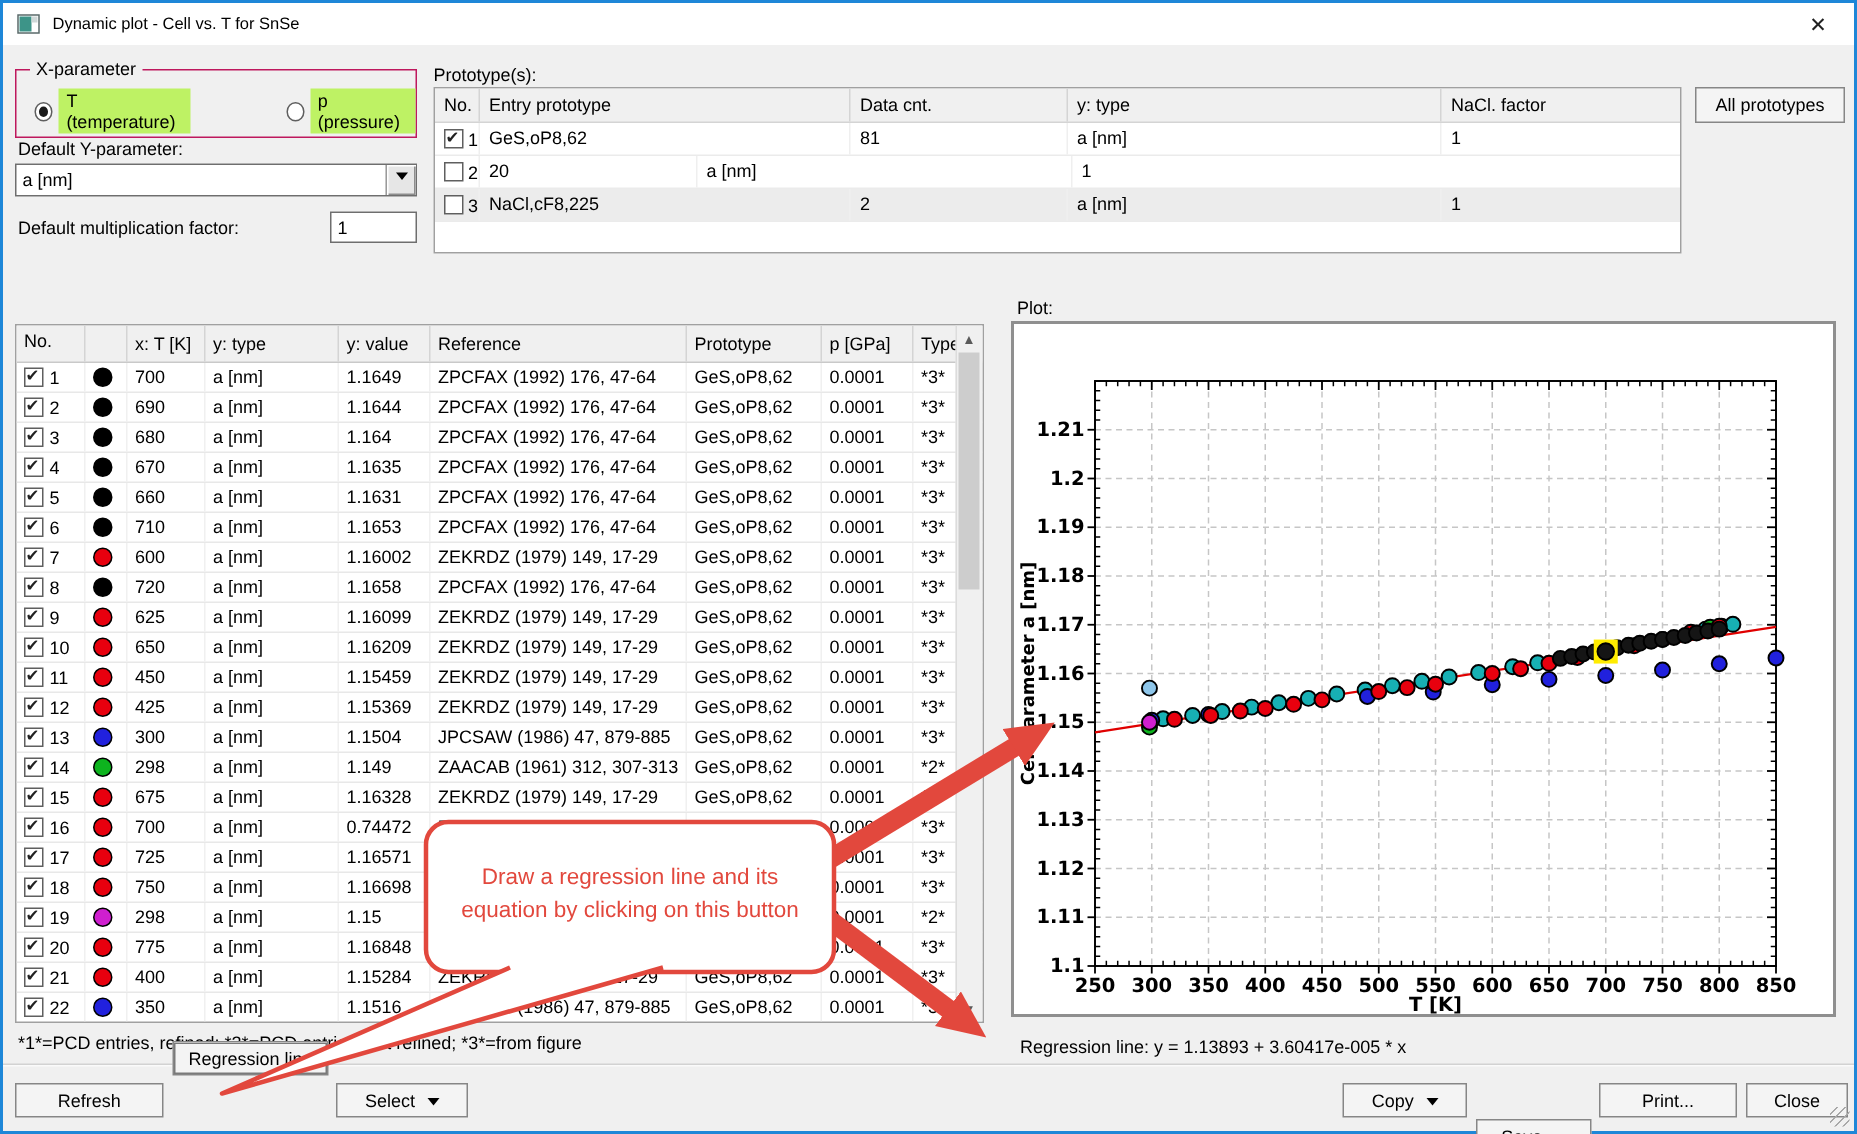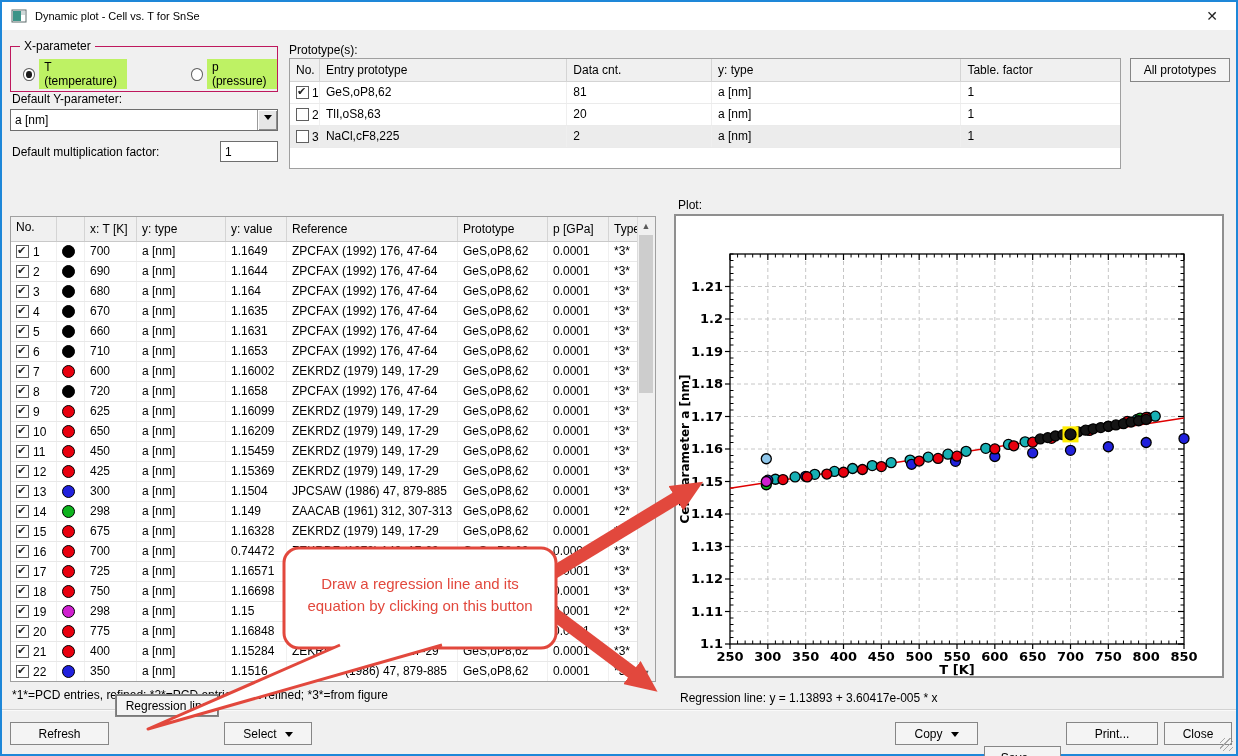--- a/index.html
+++ b/index.html
@@ -103,40 +103,39 @@
   <div class="lbl" style="left:10px;top:143px;">Default multiplication factor:</div>
   <input class="mult-input" value="1" style="">
 
   <div class="lbl" style="left:287px;top:41px;">Prototype(s):</div>
   <div class="ptable">
     <div class="phdr">
       <div class="phc pw0">No.</div>
       <div class="phc pw1">Entry prototype</div>
       <div class="phc pw2">Data cnt.</div>
       <div class="phc pw3">y: type</div>
-      <div class="phc pw4">Table. factor</div>
+      <div class="phc pw4">NaCl. factor</div>
     </div>
     <div>
   <div class="prow">
     <div class="pc pw0">
             <span class="cbox checked"></span>
             <span>1</span>
           </div>
     <div class="pc pw1">GeS,oP8,62</div>
     <div class="pc pw2">81</div>
     <div class="pc pw3">a [nm]</div>
     <div class="pc pw4">1</div>
   </div>
 
   <div class="prow">
     <div class="pc pw0">
             <span class="cbox"></span>
             <span>2</span>
           </div>
-    <div class="pc pw1">TlI,oS8,63</div>
     <div class="pc pw2">20</div>
     <div class="pc pw3">a [nm]</div>
     <div class="pc pw4">1</div>
   </div>
 
   <div class="prow">
     <div class="pc pw0">
             <span class="cbox"></span>
             <span>3</span>
           </div>

